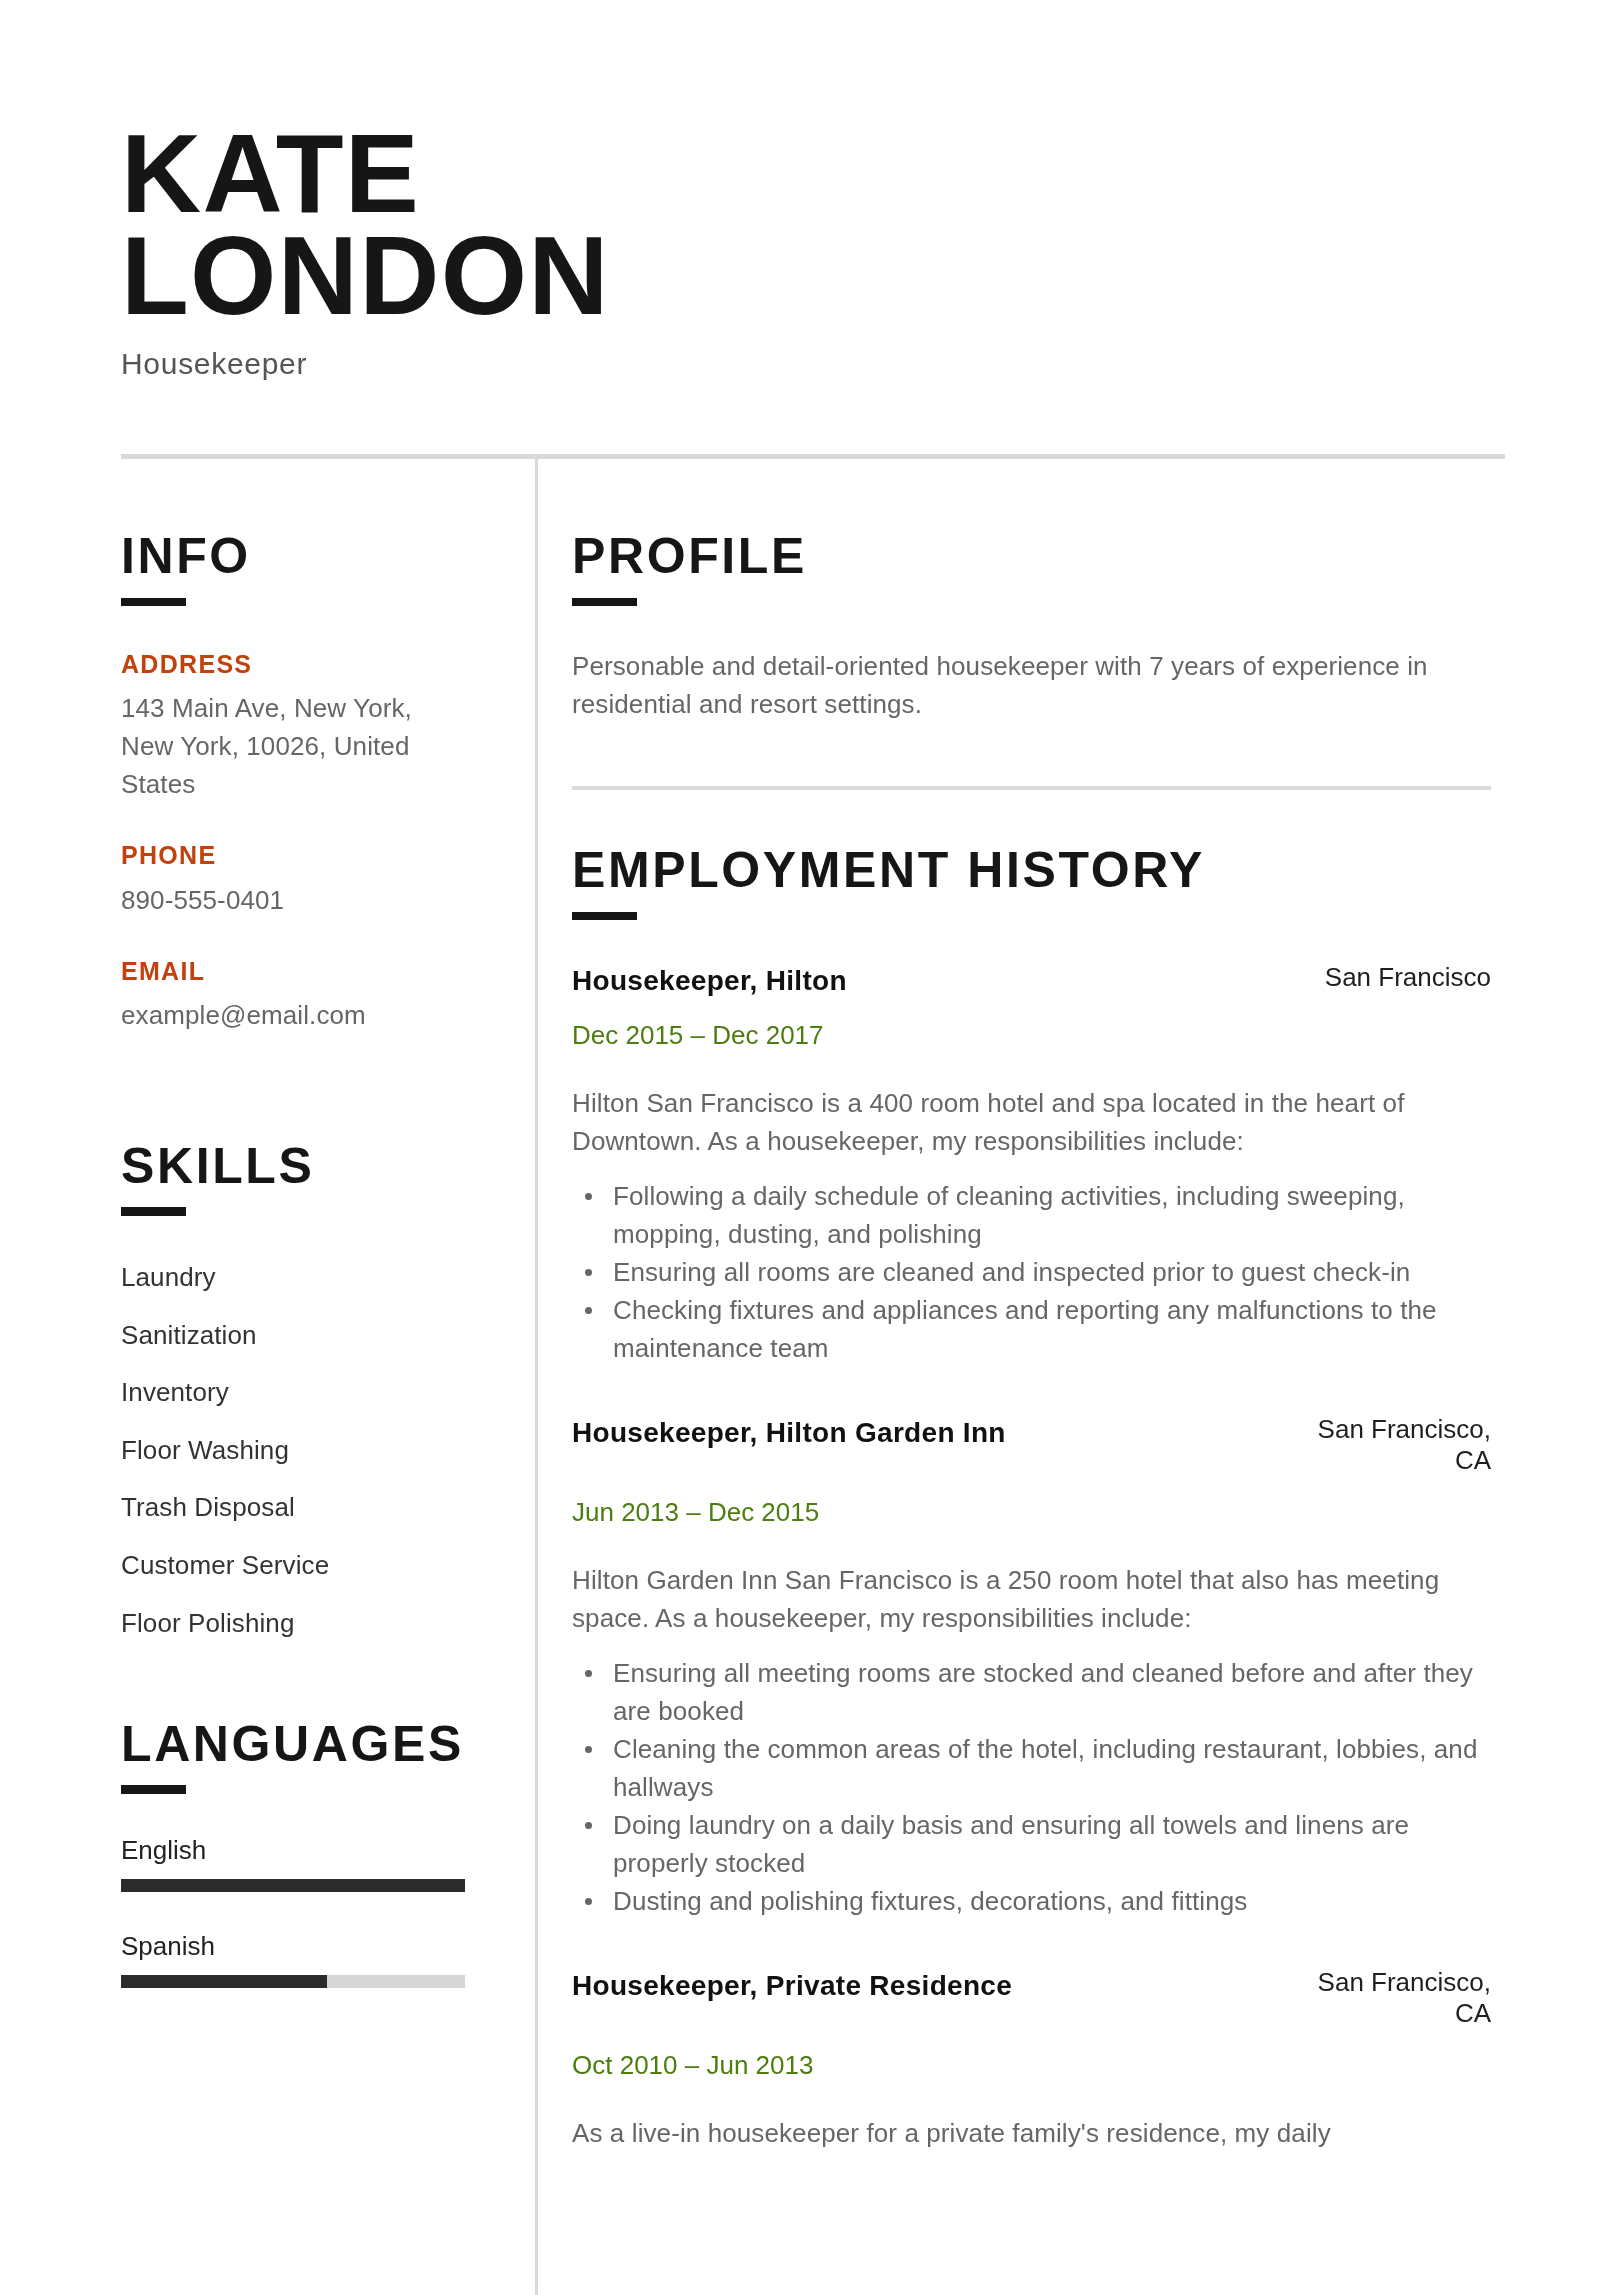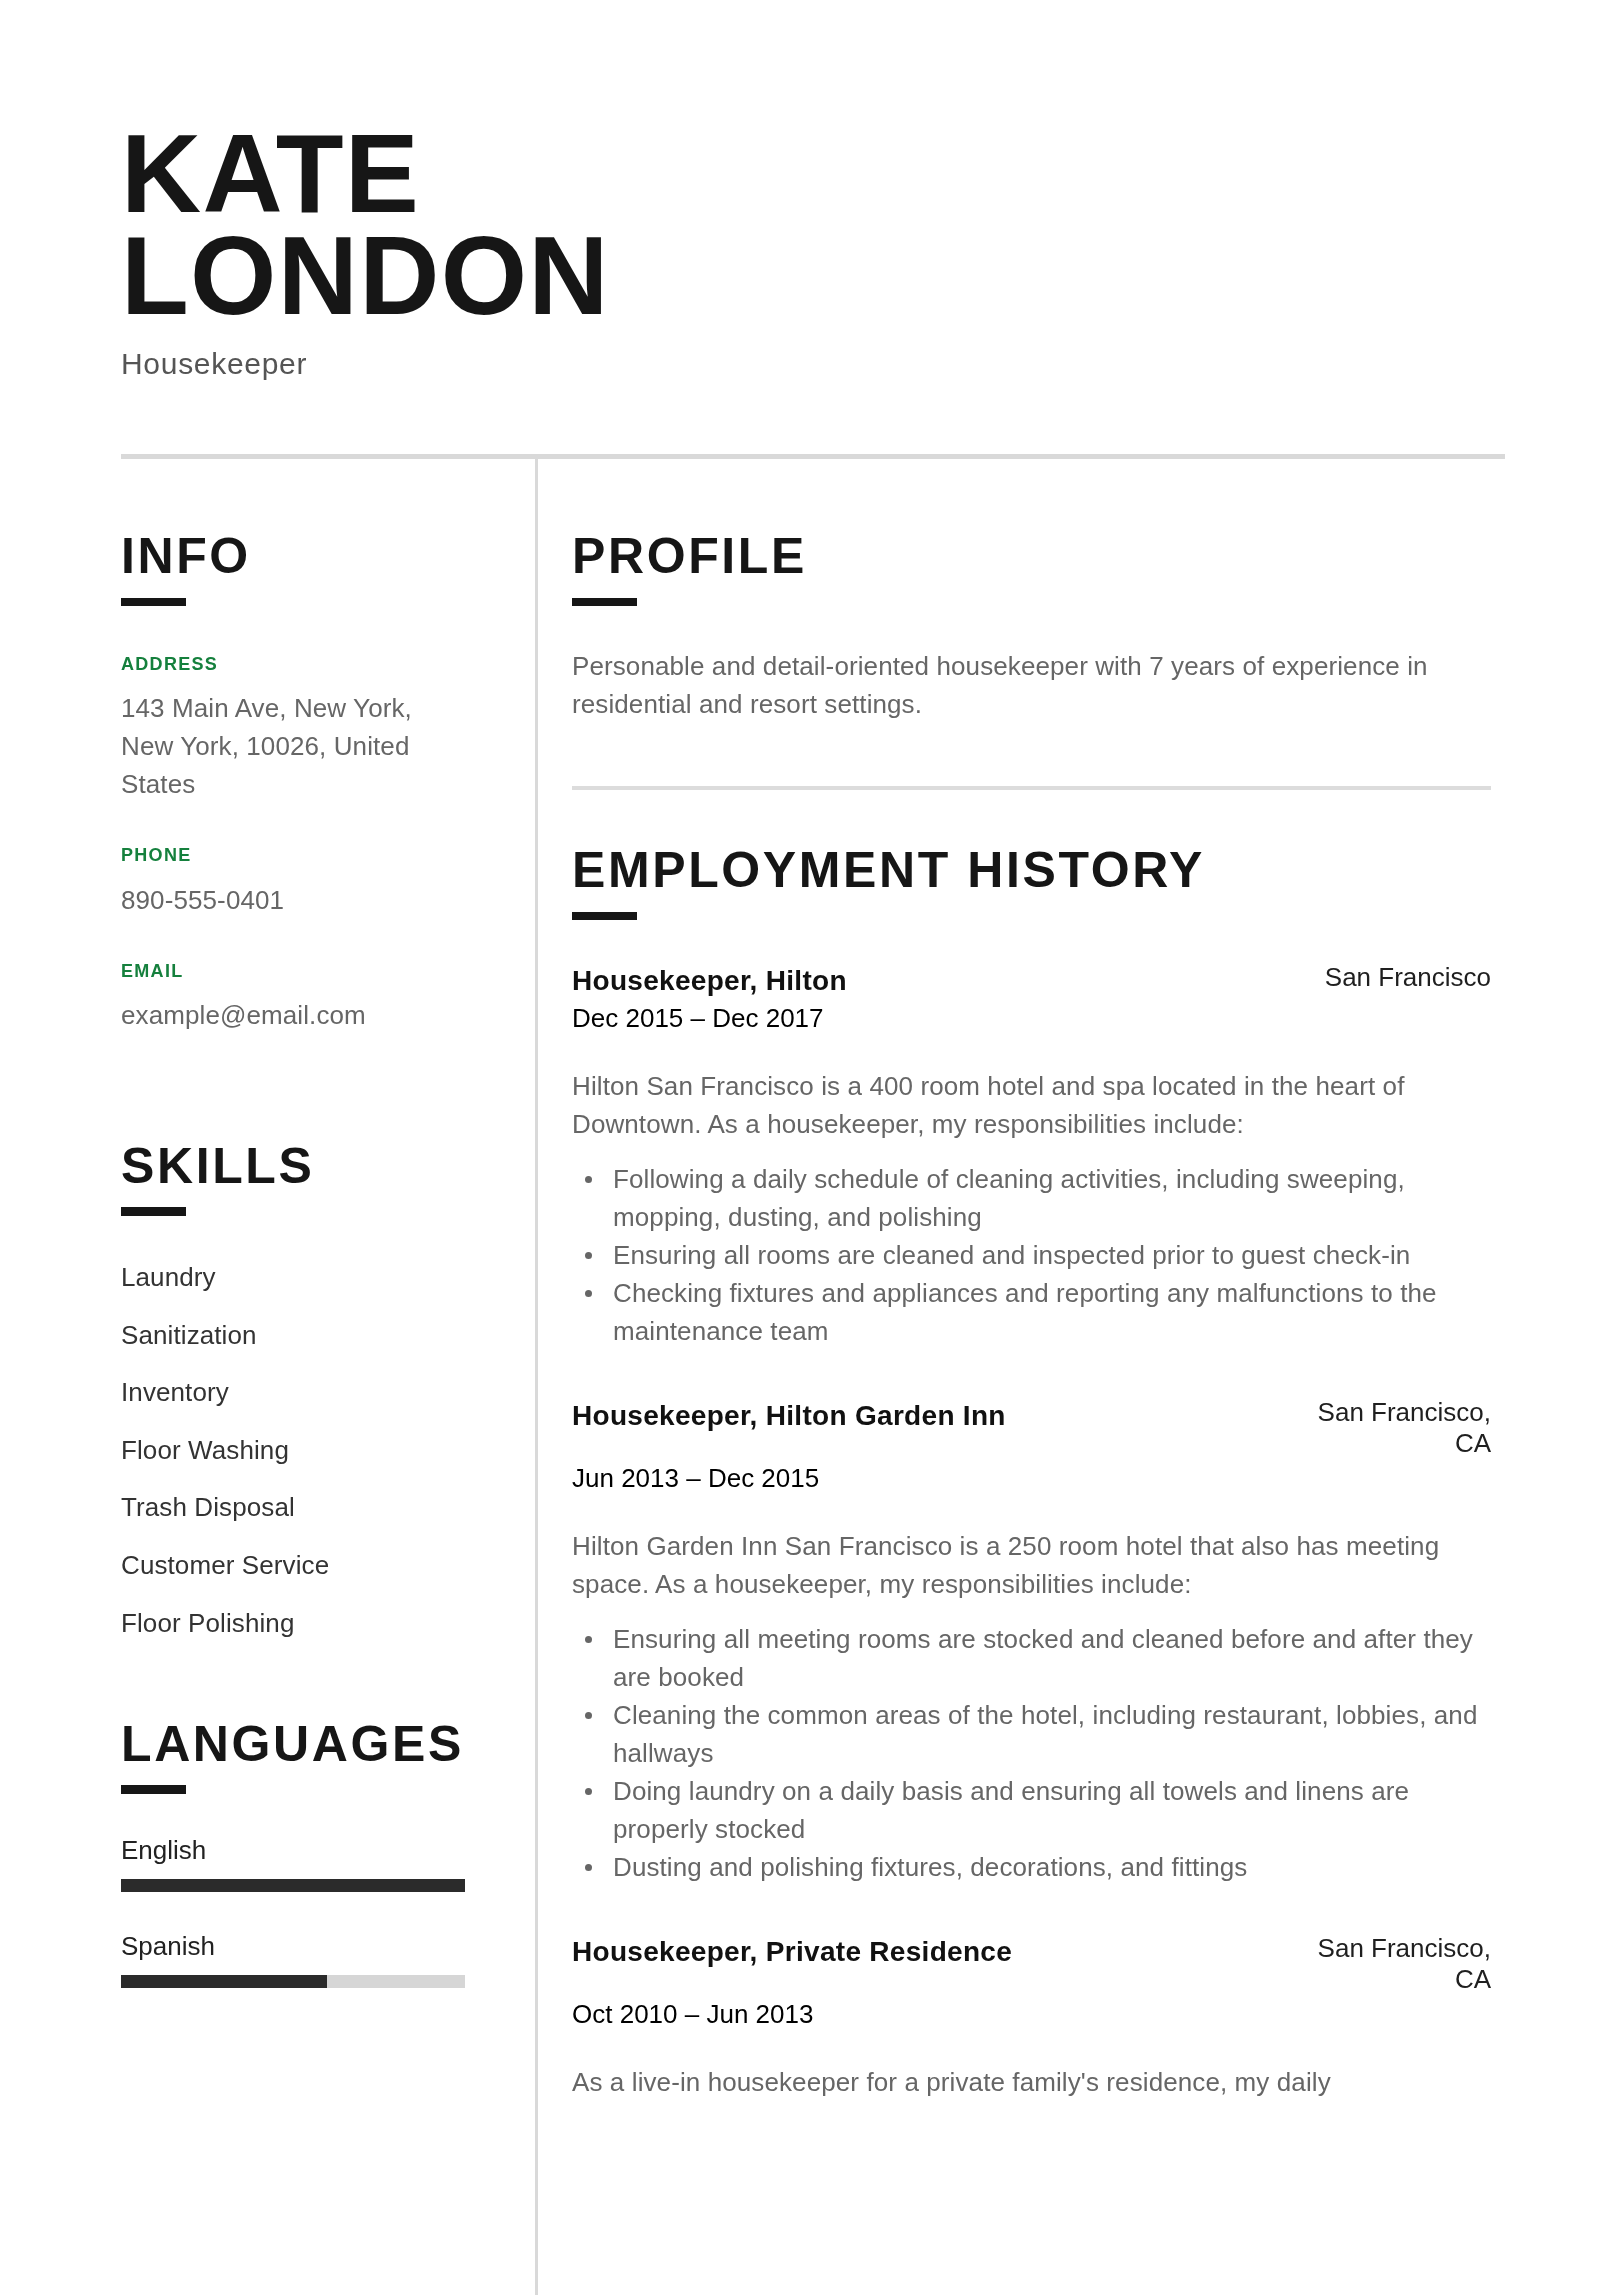--- a/index.html
+++ b/index.html
@@ -52,22 +52,22 @@
   .h-rule { width: 65px; height: 8.5px; background: #161616; margin-top: 15.7px; }
 
   .body-text { font-size: 26px; line-height: 38px; color: #666666; letter-spacing: 0.1px; }
 
   
   .sidebar { position: absolute; left: 121px; top: 531px; width: 344px; }
 
   .field { margin-top: 37px; }
   .field:first-child { margin-top: 43px; }
   .field-label {
-    font-size: 18px; line-height: 31px; font-weight: 700;
-    letter-spacing: 1.3px; color: #15803d;
+    font-size: 25px; line-height: 31px; font-weight: 700;
+    letter-spacing: 1.3px; color: #c2410c;
   }
   .field-value { margin-top: 9.2px; max-width: 337px; }
 
   .skills-section { margin-top: 107px; }
   ul.skills { list-style: none; margin-top: 42px; }
   ul.skills li {
     font-size: 26px; line-height: 38px; color: #333333;
     letter-spacing: 0.1px; margin-bottom: 19.6px;
   }
 
@@ -94,21 +94,21 @@
   .job-header { display: flex; align-items: flex-start; }
   .job-title {
     flex: 1;
     font-size: 28px; line-height: 37px; font-weight: 700;
     letter-spacing: 0.3px; color: #111111;
   }
   .job-location {
     width: 209px; text-align: right;
     font-size: 26px; line-height: 31px; color: #1f1f1f;
   }
-  .job-dates { margin-top: 4px; font-size: 26px; line-height: 31px; color: #000000; }
+  .job-dates { margin-top: 21px; font-size: 26px; line-height: 31px; color: #4d7c0f; }
   .job-desc { margin-top: 33px; }
 
   ul.bullets { list-style: none; margin-top: 17px; }
   ul.bullets li {
     position: relative;
     padding-left: 41px;
     font-size: 26px; line-height: 38px; color: #666666; letter-spacing: 0.1px;
   }
   ul.bullets li::before {
     content: "";

